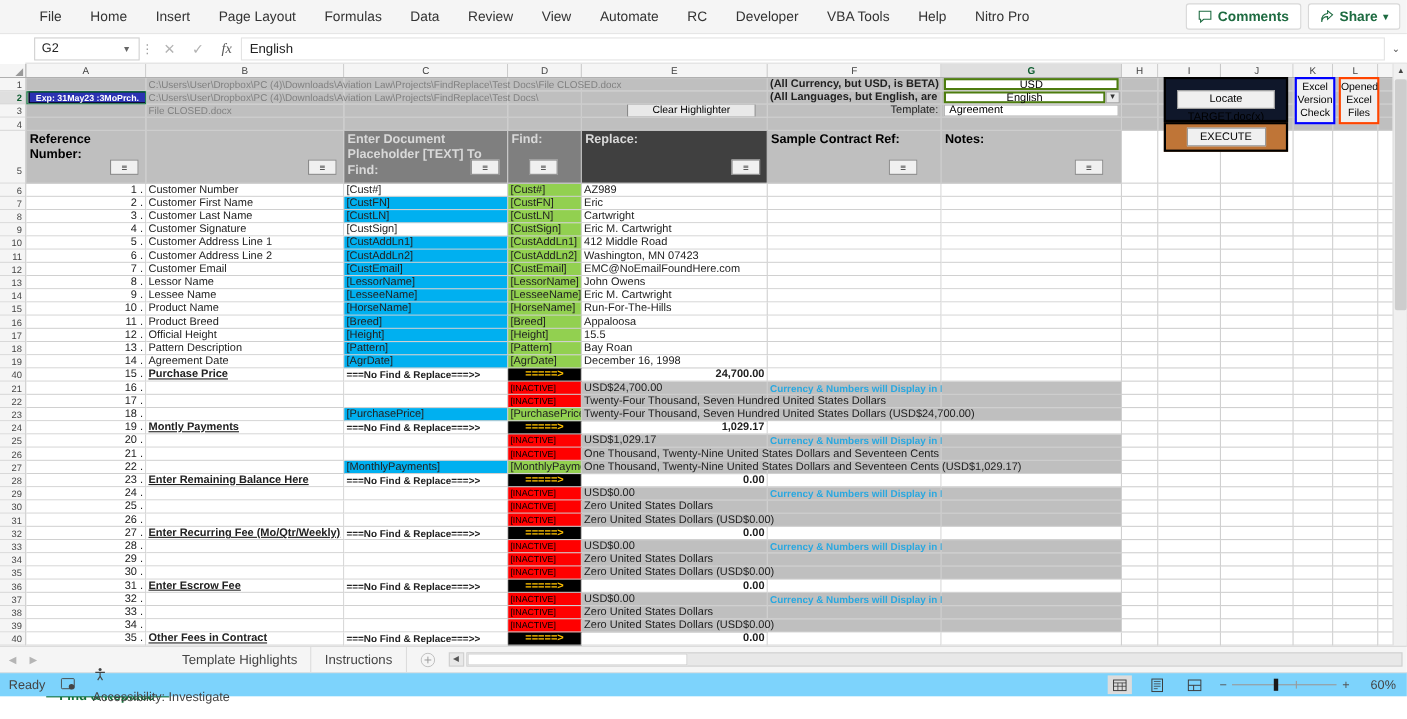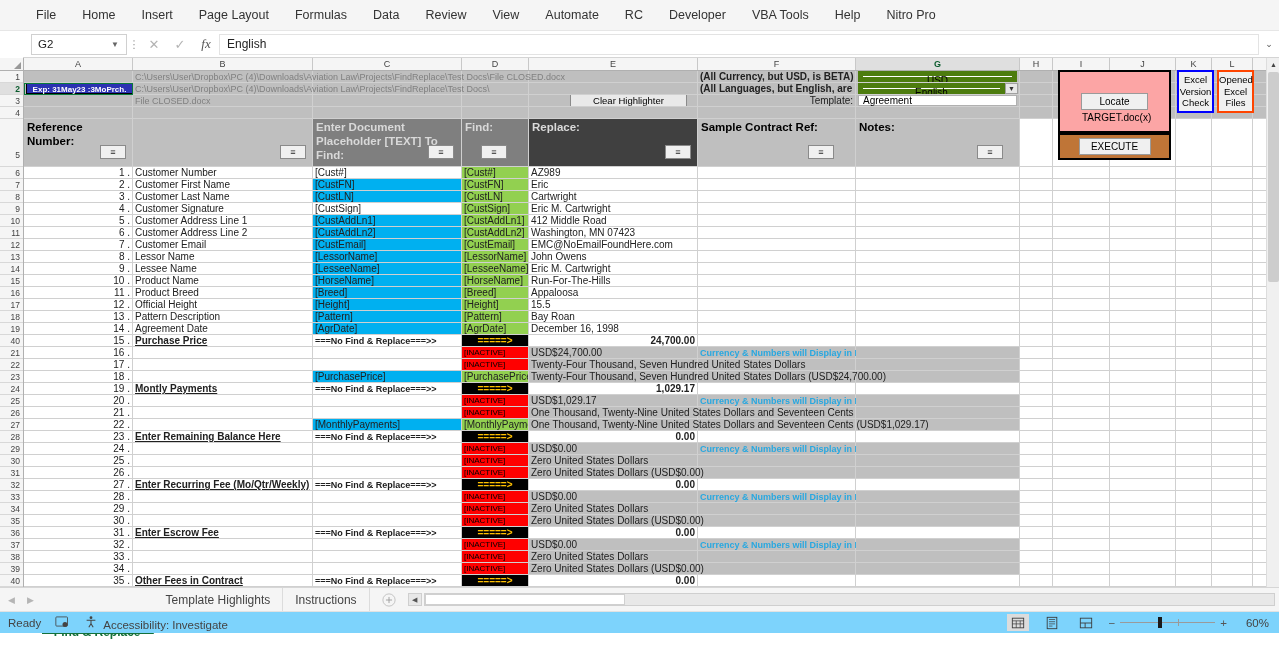--- a/index.html
+++ b/index.html
@@ -125,38 +125,38 @@
 
   
   .expbadge {
     background:#2b32b2; color:#ffffff; font-size:8px; font-weight:bold;
     text-align:center; line-height:11px; height:11px; width:107px;
     border:1px solid #000; display:block;
   }
 
   
   .inputbox {
-    background:#fff; border:5px solid #4d7c0f; height:11px; line-height:10px;
+    background:#fff; border:2px solid #4d7c0f; height:11px; line-height:10px;
     text-align:center; font-size:10px; color:#000;
   }
   .inputbox.plain { border:1px solid #b0b0b0; text-align:left; padding-left:4px; }
   .ddarrow {
     width:13px; height:11px; background:#e8e8e8; border:1px solid #a0a0a0;
     display:inline-block; text-align:center; line-height:9px; font-size:7px; color:#333;
     vertical-align:top;
   }
   .clearbtn {
     background:#e9e9e9; border:1px solid #8a8a8a; font-size:9.5px;
     text-align:center; line-height:12px; height:13px; color:#000;
   }
 
   
   #btnpanel { position:absolute; left:1058px; top:12px; width:113px; }
   .btnbox { border:2px solid #000; }
-  .maroon { background:#fca5a5; padding:21px; }
+  .maroon { background:#0f172a; padding:10px; }
   .orange { background:#bf7537; padding:3px; }
   .btn-inner {
     background:#f0f0f0; border:1px solid #9a9a9a; text-align:center;
     font-size:10px; line-height:16px; height:17px; color:#000;
   }
   .sqbtn {
     position:absolute; width:37px; border:2px solid #000; background:#f0f0f0;
     text-align:center; font-size:9.5px; line-height:11.5px; color:#000;
     padding:2px 0;
   }
@@ -220,20 +220,39 @@
       <div class="rb-tab">Data</div>
       <div class="rb-tab">Review</div>
       <div class="rb-tab">View</div>
       <div class="rb-tab">Automate</div>
       <div class="rb-tab">RC</div>
       <div class="rb-tab">Developer</div>
       <div class="rb-tab">VBA Tools</div>
       <div class="rb-tab">Help</div>
       <div class="rb-tab">Nitro Pro</div>
     </div>
+  <div id="rb-right">
+    <div class="rb-pill">
+      <span>
+        <svg width="13" height="13" viewBox="0 0 16 16">
+            <path d="M1.5 1.5h13v9h-8l-3.5 3v-3h-1.5z" fill="none" stroke="#1e6b41" stroke-width="1.2"></path>
+          </svg>
+      </span>
+      <span>Comments</span>
+    </div>
+    <div class="rb-pill">
+      <span>
+        <svg width="13" height="13" viewBox="0 0 16 16">
+            <path d="M2 13.5c0-4 3-6 6.5-6V10.5L14 5.5 8.5 1v3C4 4.5 1.5 8 2 13.5z" fill="none" stroke="#1e6b41" stroke-width="1.2"></path>
+          </svg>
+      </span>
+      <span>Share</span>
+      <span style="font-size:9px;color:#1e6b41;">▾</span>
+    </div>
+  </div>
 </div>
 
 <div id="formulabar">
   <div id="namebox">
     <span>G2</span>
     <span class="caret">▼</span>
   </div>
   <div id="fb-dots">⋮</div>
   <div class="fb-btn">✕</div>
   <div class="fb-btn">✓</div>
@@ -961,21 +980,21 @@
 
 <div id="statusbar">
   <div id="sb-left">
     <span>Ready</span>
     <span>
       <svg width="15" height="13" viewBox="0 0 18 15">
           <rect x="1" y="2" width="14" height="11" rx="1" fill="none" stroke="#444" stroke-width="1"></rect>
           <circle cx="12" cy="11" r="3" fill="#444"></circle>
         </svg>
     </span>
-    <span style="display:flex;align-items:flex-end;gap:5px;">
+    <span style="display:flex;align-items:flex-start;gap:5px;flex-direction:column;">
       <span>
         <svg width="14" height="14" viewBox="0 0 16 16">
             <circle cx="8" cy="3" r="1.6" fill="#444"></circle>
             <path d="M3 6h10M8 6v4M8 10l-2.5 4M8 10l2.5 4" stroke="#444" stroke-width="1.2" fill="none"></path>
           </svg>
       </span>
       <span>Accessibility: Investigate</span>
     </span>
   </div>
   <div id="sb-right">

